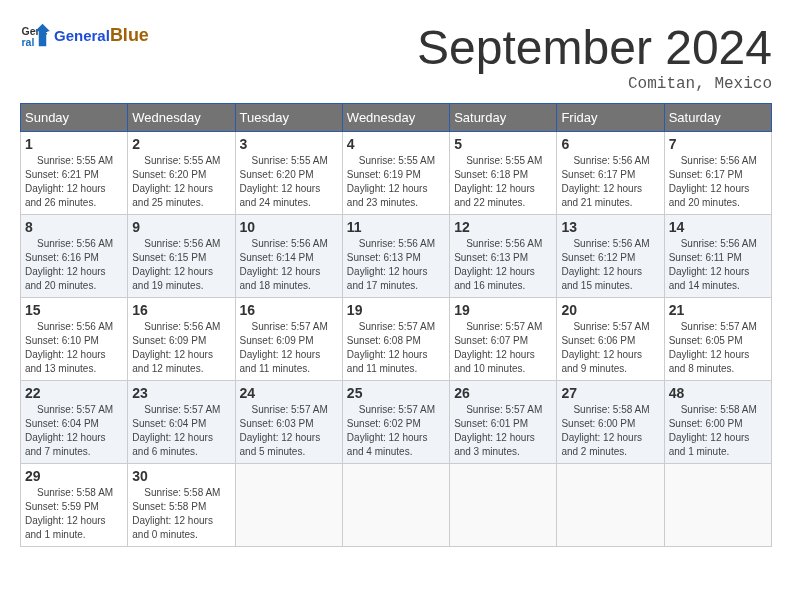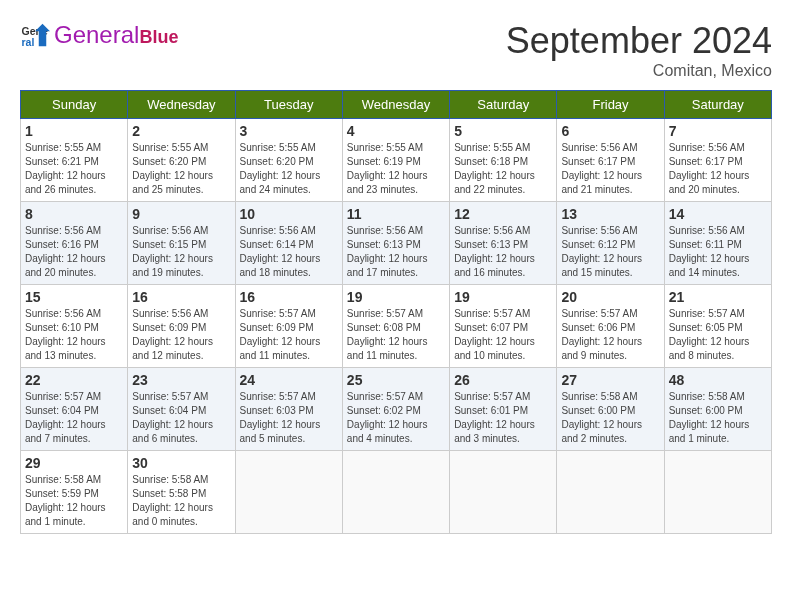--- a/index.html
+++ b/index.html
@@ -19,33 +19,33 @@
     .logo {
       display: flex;
       align-items: center;
       gap: 4px;
     }
     .logo-icon {
       width: 30px;
       height: 30px;
     }
     .title-area { text-align: right; }
-    .month-title { font-size: 36px; color: #333; font-weight: normal; }
-    .location { font-size: 16px; color: #555; }
+    .month-title { font-size: 48px; color: #333; font-weight: normal; }
+    .location { font-size: 16px; color: #555; font-family: Liberation Mono, monospace; }
 
     .calendar {
       width: 100%;
       border-collapse: collapse;
       font-size: 11px;
     }
     .calendar th {
-      background-color: #4d7c0f;
+      background-color: #737373;
       color: white;
       padding: 6px 4px;
-      text-align: center;
+      text-align: left;
       font-size: 13px;
       font-weight: normal;
       border: 1px solid #2a5aae;
     }
     .calendar td {
       border: 1px solid #ccc;
       vertical-align: top;
       padding: 4px;
       width: 107px;
       min-height: 80px;
@@ -54,42 +54,43 @@
     .day-number {
       font-size: 14px;
       font-weight: bold;
       display: block;
       margin-bottom: 2px;
     }
     .day-info {
       font-size: 10px;
       line-height: 1.4;
       color: #444;
+      margin-left: 12px;
     }
     .empty-cell {
       background: #f9f9f9;
     }
     .row-shaded td {
       background-color: #f0f4f9;
     }
   </style>
 </head>
 <body>
 
 <div class="header-area">
   <div class="logo">
     <svg class="logo-icon" viewBox="0 0 40 40">
       <text x="2" y="20" font-size="14" font-weight="bold" fill="#333">Gene</text>
       <text x="2" y="34" font-size="14" font-weight="bold" fill="#1a6bbf">ral</text>
       <polygon points="30,5 40,15 35,15 35,35 25,35 25,15 20,15" fill="#1a6bbf"></polygon>
     </svg>
     <div>
       <div style="display:flex; align-items:baseline; gap:0px;">
-        <span style="font-size:24px; font-weight:normal; color:#a21caf;">General</span>
-        <span style="font-size:18px; font-weight:bold; color:#be185d;">Blue</span>
+        <span style="font-size:15px; font-weight:bold; color:#1d4ed8;">General</span>
+        <span style="font-size:18px; font-weight:bold; color:#a16207;">Blue</span>
       </div>
     </div>
   </div>
   <div class="title-area">
     <div class="month-title">September 2024</div>
     <div class="location">Comitan, Mexico</div>
   </div>
 </div>
 
 <table class="calendar">

